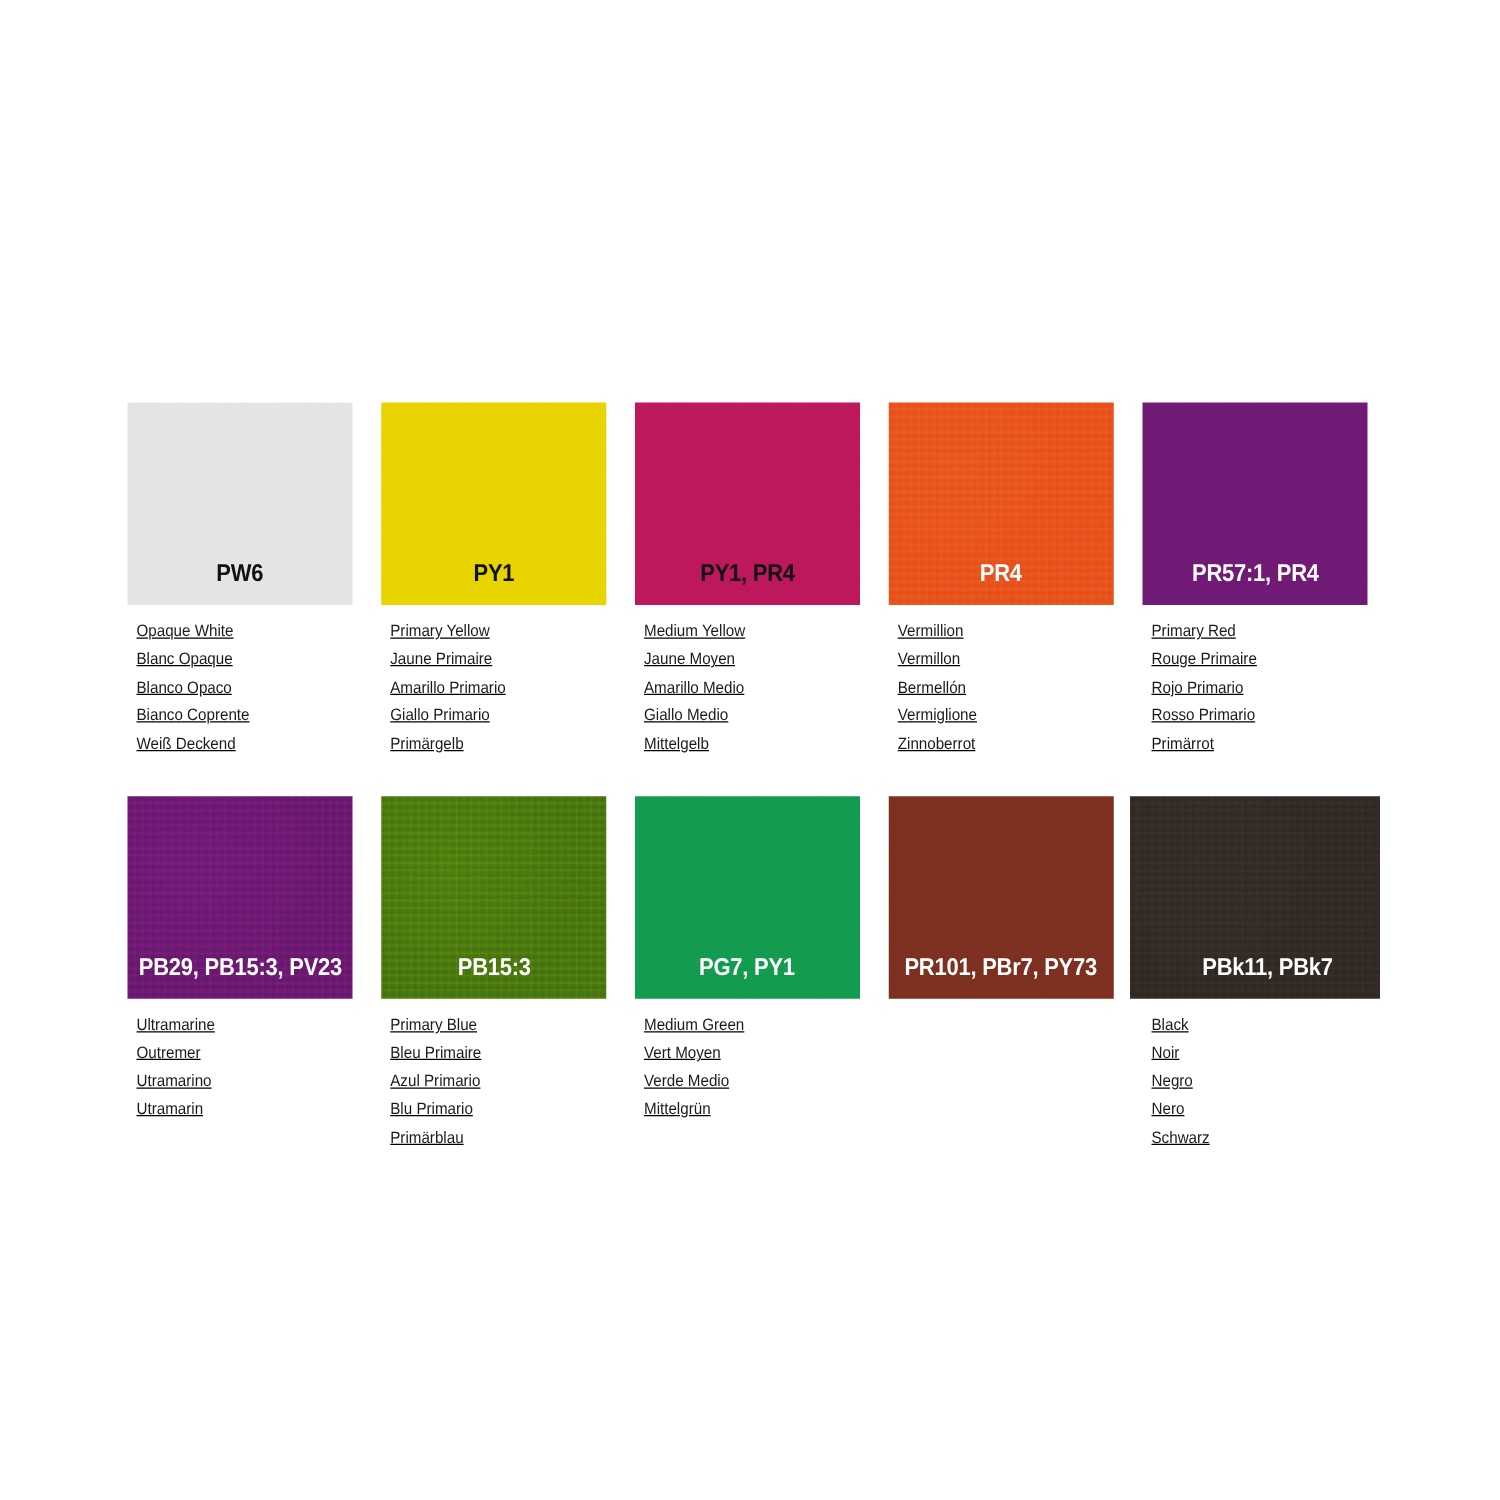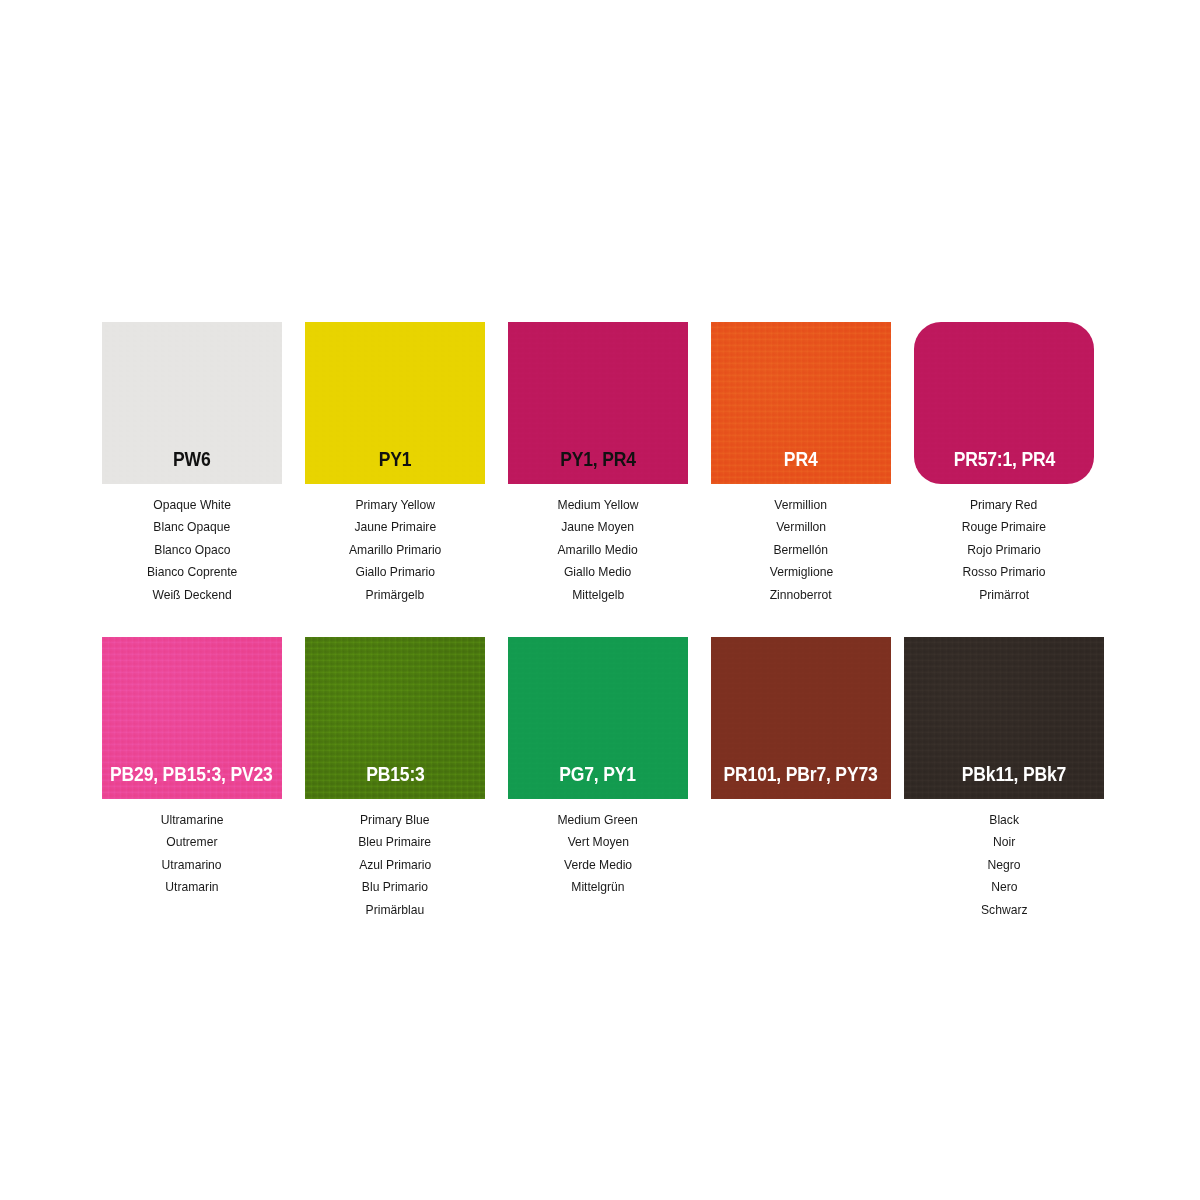--- a/index.html
+++ b/index.html
@@ -120,21 +120,21 @@
   }
 
   .names {
     position: relative;
     z-index: 1;
     width: 180px;
     padding-top: 10px;
     padding-bottom: 8px;
     display: flex;
     flex-direction: column;
-    align-items: center;
+    text-decoration: underline;
   }
 
   .name-line {
     font-family: "Liberation Sans", "DejaVu Sans", sans-serif;
     font-size: 13.2px;
     line-height: 22.4px;
     color: #1a1a1a;
     white-space: nowrap;
     transform: scaleX(0.92);
     transform-origin: center;
@@ -192,36 +192,36 @@
           </div>
           <div class="names">
             <div class="name-line">Vermillion</div>
             <div class="name-line">Vermillon</div>
             <div class="name-line">Bermellón</div>
             <div class="name-line">Vermiglione</div>
             <div class="name-line">Zinnoberrot</div>
           </div>
         </div>
         <div class="cell">
-          <div class="swatch smooth" style="background: #be185d; border-radius: 27px;">
+          <div class="swatch smooth" style="background: #701a75;">
             <div class="tex"></div>
             <div class="pigment-code" style="color: rgb(255, 255, 255);">PR57:1, PR4</div>
           </div>
           <div class="names">
             <div class="name-line">Primary Red</div>
             <div class="name-line">Rouge Primaire</div>
             <div class="name-line">Rojo Primario</div>
             <div class="name-line">Rosso Primario</div>
             <div class="name-line">Primärrot</div>
           </div>
         </div>
       </div>
     <div class="row">
         <div class="cell">
-          <div class="swatch rough" style="background: #ec4899; justify-content: flex-end;">
+          <div class="swatch rough" style="background: #701a75;">
             <div class="tex"></div>
             <div class="pigment-code" style="color: rgb(255, 255, 255);">PB29, PB15:3, PV23</div>
           </div>
           <div class="names">
             <div class="name-line">Ultramarine</div>
             <div class="name-line">Outremer</div>
             <div class="name-line">Utramarino</div>
             <div class="name-line">Utramarin</div>
           </div>
         </div>

